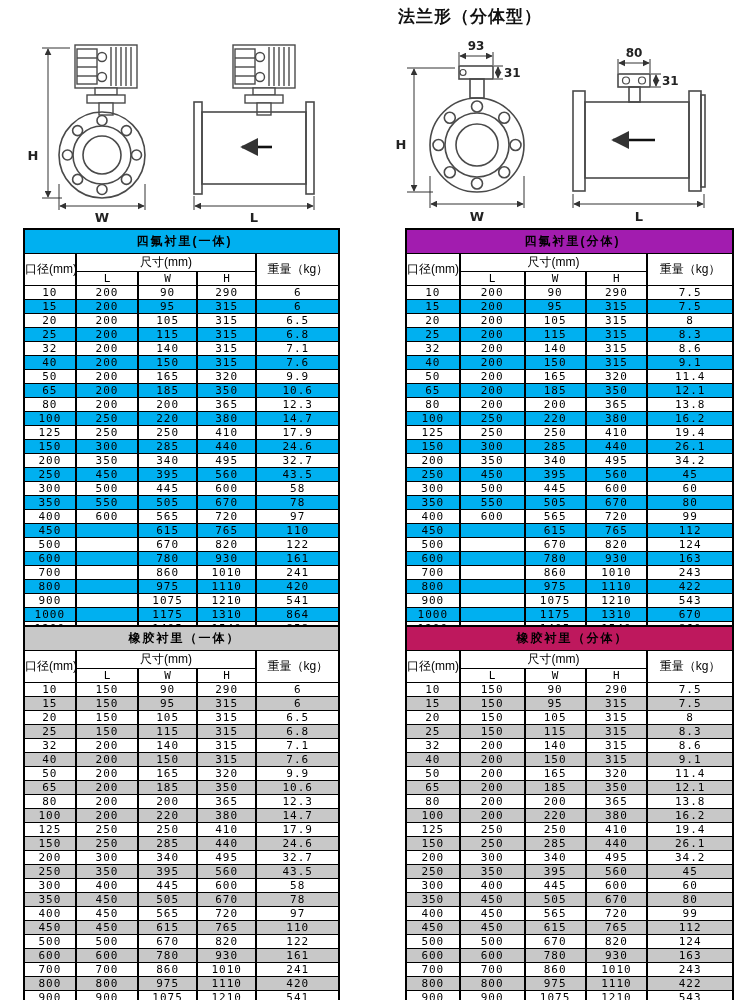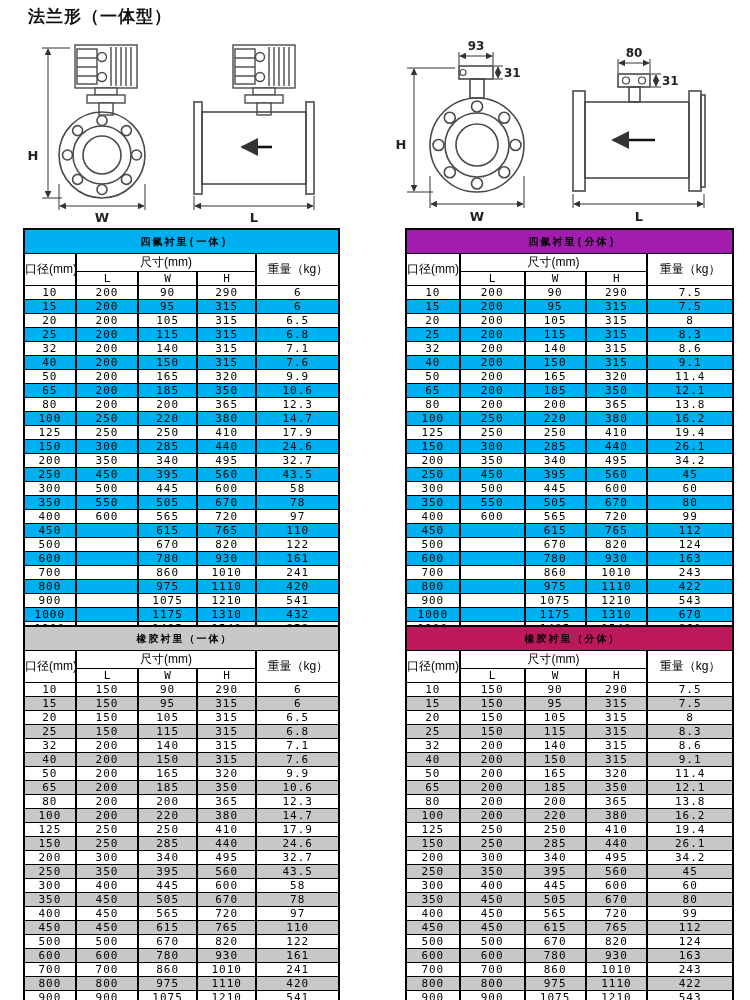--- a/index.html
+++ b/index.html
@@ -5,35 +5,35 @@
   html,body{margin:0;padding:0;background:#fff;}
   .page{position:relative;width:750px;height:1000px;background:#ffffff;overflow:hidden;
         font-family:"Liberation Sans","DejaVu Sans",sans-serif;color:#000;}
   .section-title{position:absolute;font-size:17px;font-weight:bold;color:#111;letter-spacing:1px;}
   .diagram{position:absolute;}
   .spec-table{position:absolute;border-collapse:collapse;table-layout:fixed;
               border:2px solid #000;background:#fff;}
   .spec-table th,.spec-table td{border:1px solid #000;border-left-width:2px;border-right-width:2px;
               padding:0;text-align:center;vertical-align:middle;overflow:hidden;white-space:nowrap;
               font-weight:normal;}
-  .spec-table .t-title{font-size:10px;font-weight:bold;letter-spacing:2px;
-              font-family:Liberation Mono, monospace;padding-left:6px;}
+  .spec-table .t-title{font-size:12px;font-weight:bold;letter-spacing:2px;
+              font-family:Liberation Sans, sans-serif;padding-left:6px;}
   .spec-table .hdr{font-size:12px;font-family:"Liberation Sans","DejaVu Sans",sans-serif;}
   .spec-table .sub{font-size:11px;font-family:"DejaVu Sans Mono",monospace;}
   .spec-table td{font-size:11px;font-family:"DejaVu Sans Mono",monospace;letter-spacing:1px;}
   svg text{font-family:"DejaVu Sans","Liberation Sans",sans-serif;fill:#222;}
   .dim-label{font-size:13px;font-weight:bold;}
   .dim-num{font-size:12px;font-weight:bold;}
 </style>
 </head>
 <body>
 
 <div class="page">
 
-  <div class="section-title" style="left:28px;top:5px;">法兰形（一体型）</div>
+  <div class="section-title" style="left:398px;top:5px;">法兰形（分体型）</div>
 
   <svg class="diagram" style="left:18px;top:28px;" width="350" height="196" viewBox="0 0 350 196">
     <defs>
       <marker id="arr1" viewBox="0 0 10 10" refX="9" refY="5" markerWidth="7" markerHeight="7" orient="auto-start-reverse">
           <path d="M0,0L10,5L0,10z" fill="#333"></path>
         </marker>
       <g id="converter1" stroke="#4a4a4a" stroke-width="1.4" fill="#fff">
         <rect x="0" y="0" width="62" height="43"></rect>
         <rect x="2" y="4" width="20" height="35"></rect>
         <line x1="2" y1="13" x2="22" y2="13"></line>
@@ -371,21 +371,21 @@
             <td></td>
             <td>1075</td>
             <td>1210</td>
             <td>541</td>
           </tr>
           <tr style="background: rgb(0, 176, 240);">
             <td>1000</td>
             <td></td>
             <td>1175</td>
             <td>1310</td>
-            <td>432</td>
+            <td>864</td>
           </tr>
           <tr>
             <td>1200</td>
             <td></td>
             <td>1405</td>
             <td>1540</td>
             <td>858</td>
           </tr>
         </tbody>
       </table>

